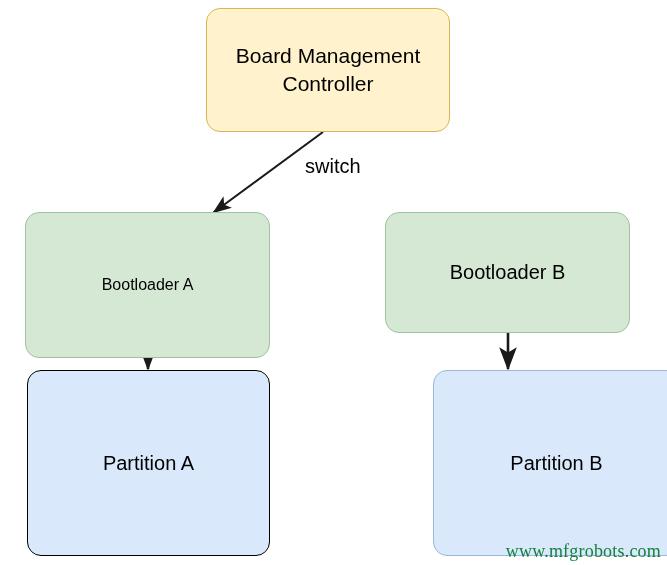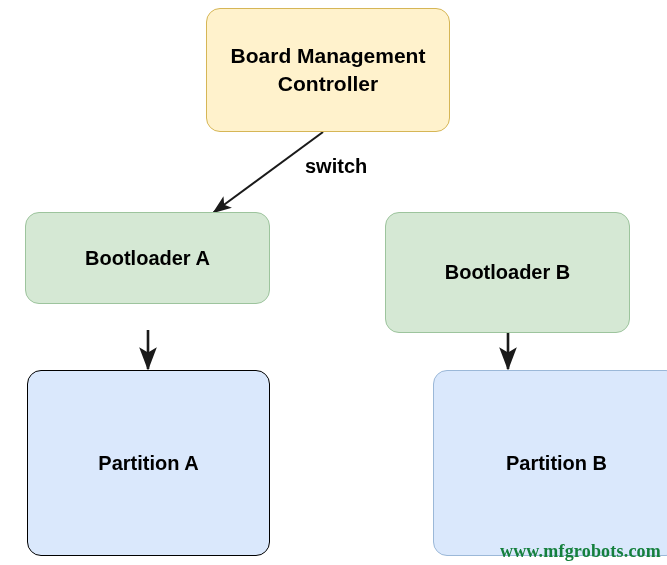--- a/index.html
+++ b/index.html
@@ -7,21 +7,20 @@
     padding: 0;
     background: #ffffff;
   }
   #canvas {
     position: relative;
     width: 667px;
     height: 565px;
     background: #ffffff;
     overflow: hidden;
     font-family: "Liberation Sans", sans-serif;
-    font-weight: bold;
   }
   .node {
     position: absolute;
     box-sizing: border-box;
     border-radius: 14px;
     display: flex;
     align-items: center;
     justify-content: center;
     text-align: center;
     color: #000000;
@@ -41,24 +40,24 @@
     background: #fff2cc;
     border: 1px solid #d6b656;
     font-size: 21px;
   }
 
   
   #node-bootloader-a {
     left: 25px;
     top: 212px;
     width: 245px;
-    height: 92px;
+    height: 146px;
     background: #d5e8d4;
     border: 1px solid #9dc49d;
-    font-size: 20px;
+    font-size: 16px;
   }
   #node-bootloader-b {
     left: 385px;
     top: 212px;
     width: 245px;
     height: 121px;
     background: #d5e8d4;
     border: 1px solid #9dc49d;
     font-size: 20px;
     text-align: center;

